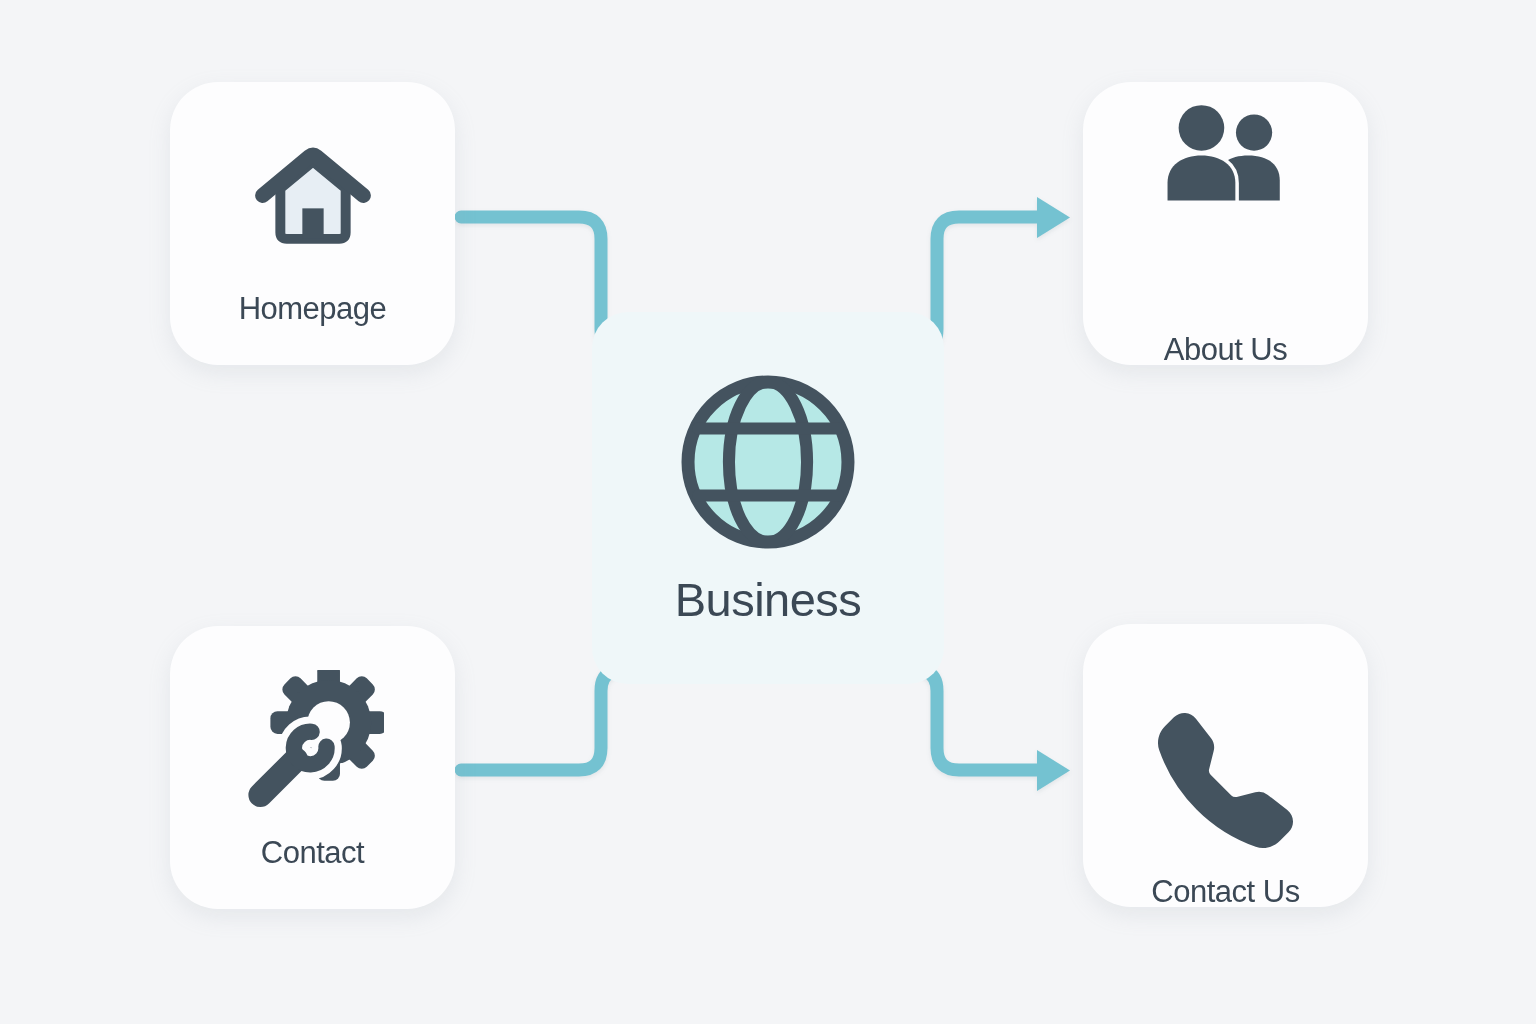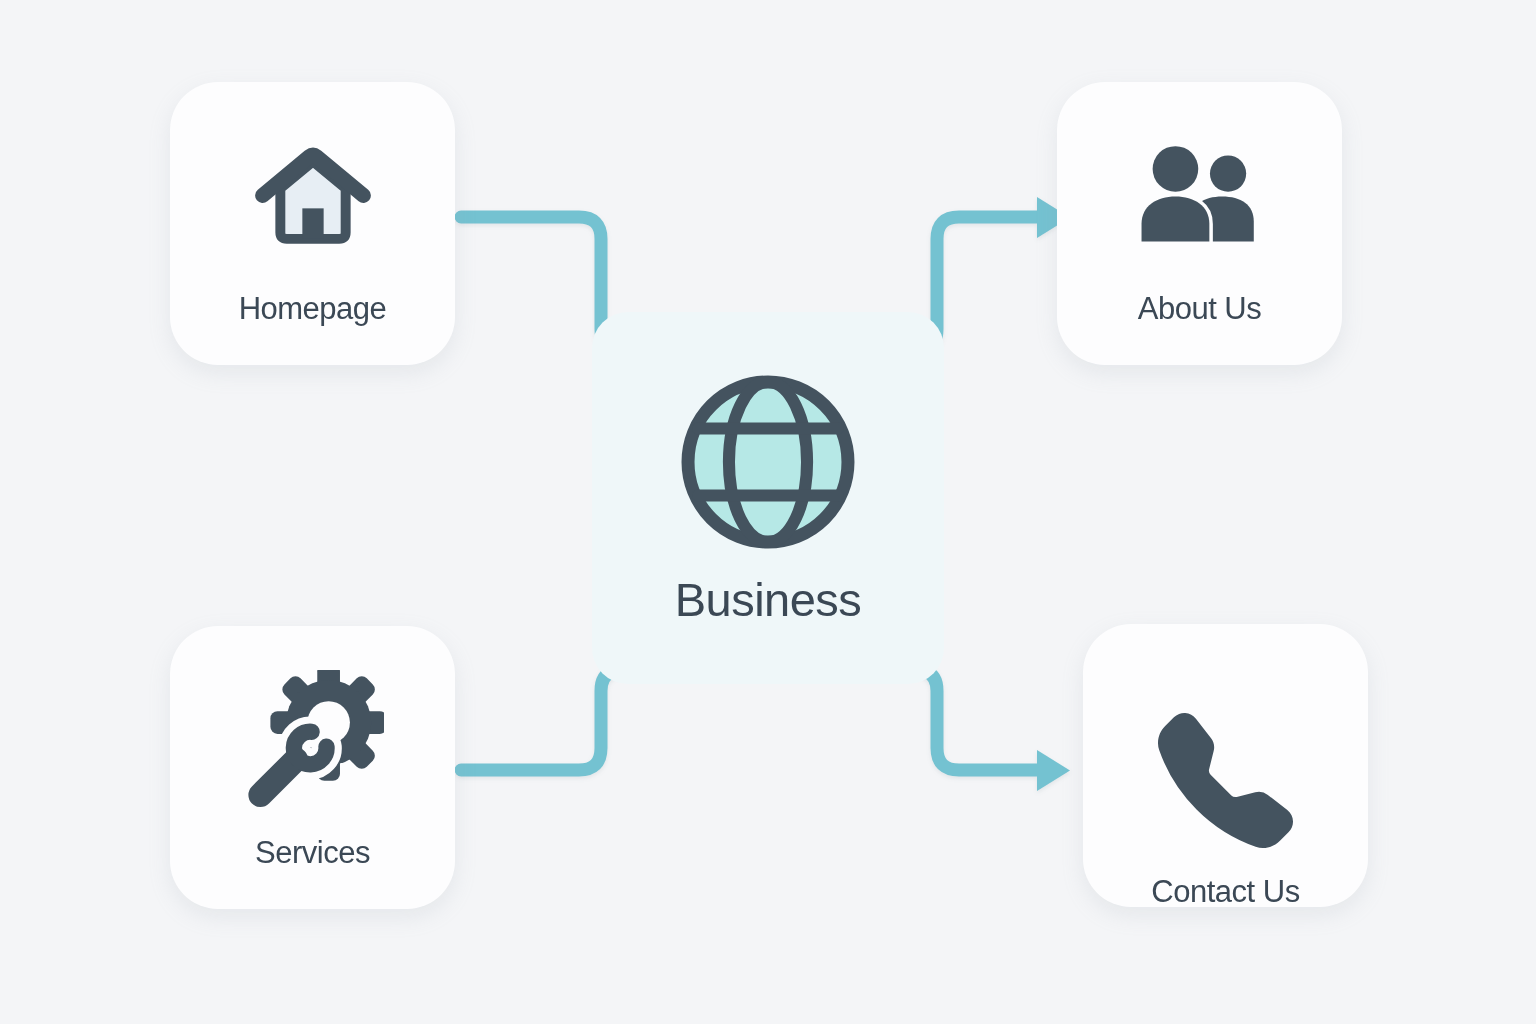--- a/index.html
+++ b/index.html
@@ -22,21 +22,21 @@
     position: absolute;
     width: 285px; height: 283px;
     background: #fdfdfe;
     border-radius: 48px;
     box-shadow: 0 8px 22px rgba(150,160,175,0.16);
     display: flex; flex-direction: column;
     align-items: center; justify-content: center;
     gap: 22px;
   }
   .card.homepage { left: 170px; top: 82px; }
-  .card.about    { left: 1057px; top: 82px; }
+  .card.about    { left: 1083px; top: 82px; justify-content: space-between; }
   .card.services { left: 170px; top: 626px; }
   .card.contact  { left: 1083px; top: 624px; justify-content: flex-end; }
   .icon-box {
     height: 148px; display: flex;
     align-items: center; justify-content: center;
   }
   .node-label {
     font-size: 31px;
     font-weight: 500;
     color: #3b4855;
@@ -127,21 +127,21 @@
         <g fill="none" stroke="#fdfdfe" stroke-linecap="round">
           <path d="M13 88 L38 63" stroke-width="27"></path>
           <path d="M49 43.5 A11.5 11.5 0 1 0 59.5 54" stroke-width="21.5"></path>
         </g>
         <g fill="none" stroke="#44535f" stroke-linecap="round">
           <path d="M13 88 L38 63" stroke-width="17"></path>
           <path d="M49 43.5 A11.5 11.5 0 1 0 59.5 54" stroke-width="11.5"></path>
         </g>
       </svg>
     </div>
-    <div class="node-label">Services</div>
+    <div class="node-label">Contact</div>
   </div>
 
   <div class="card contact">
     <div class="icon-box">
       <svg width="135" height="135" viewBox="0 0 16 16" xmlns="http://www.w3.org/2000/svg">
         <path fill="#44535f" d="M1.885.511a1.745 1.745 0 0 1 2.61.163L6.29 2.98c.329.423.445.974.315 1.494l-.547 2.19a.678.678 0 0 0 .178.643l2.457 2.457a.678.678 0 0 0 .644.178l2.189-.547a1.745 1.745 0 0 1 1.494.315l2.306 1.794c.829.645.905 1.87.163 2.611l-1.034 1.034c-.74.74-1.846 1.065-2.877.702a18.634 18.634 0 0 1-7.01-4.42 18.634 18.634 0 0 1-4.42-7.009c-.362-1.03-.037-2.137.703-2.877L1.885.511z"></path>
       </svg>
     </div>
     <div class="node-label">Contact Us</div>
   </div>

